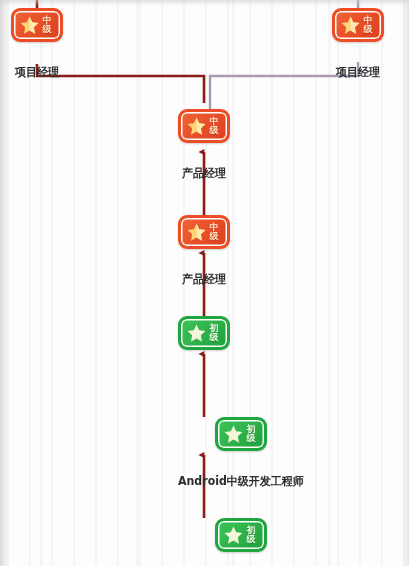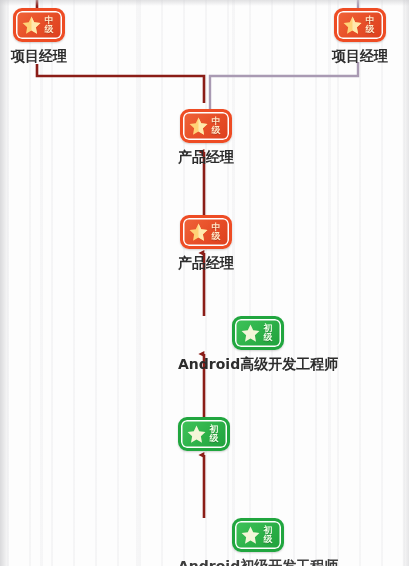--- a/index.html
+++ b/index.html
@@ -74,22 +74,22 @@
     font-weight:bold;
     letter-spacing:0px;
     width:12px;text-align:center;
     margin-right:1px;
   }
   .badge.red .lvl{color:#ffe9c9;text-shadow:0 1px 0 rgba(140,30,10,.55);}
   .badge.green .lvl{color:#f2ffe9;text-shadow:0 1px 0 rgba(15,90,30,.55);}
   .lvl span{display:block;}
 
   .caption{
-    margin-top:9px;
-    font-size:14px;
+    margin-top:26px;
+    font-size:11px;
     line-height:10px;
     color:#2c2c2c;
     white-space:nowrap;
     font-weight:bold;
     transform:scale(1,1.05);
   }
   .caption.cut{opacity:.92;}
 </style>
 </head>
 <body>
@@ -188,35 +188,35 @@
       <div class="inner">
         <svg class="star" viewBox="0 0 24 24">
           <path d="M12 1.6l3.1 6.6 7.1.9-5.2 5 1.3 7.2-6.3-3.5-6.3 3.5 1.3-7.2-5.2-5 7.1-.9z" fill="#f4f6d8"></path>
         </svg>
         <div class="lvl">
           <span>初</span>
           <span>级</span>
         </div>
       </div>
     </div>
-    <div class="caption">Android高级开发工程师</div>
   </div>
 
   <div class="node" style="left:178px;top:417px;">
     <div class="badge green">
       <div class="inner">
         <svg class="star" viewBox="0 0 24 24">
           <path d="M12 1.6l3.1 6.6 7.1.9-5.2 5 1.3 7.2-6.3-3.5-6.3 3.5 1.3-7.2-5.2-5 7.1-.9z" fill="#f4f6d8"></path>
         </svg>
         <div class="lvl">
           <span>初</span>
           <span>级</span>
         </div>
       </div>
     </div>
+    <div class="caption">Android中级开发工程师</div>
   </div>
 
   <div class="node" style="left:178px;top:518px;">
     <div class="badge green">
       <div class="inner">
         <svg class="star" viewBox="0 0 24 24">
           <path d="M12 1.6l3.1 6.6 7.1.9-5.2 5 1.3 7.2-6.3-3.5-6.3 3.5 1.3-7.2-5.2-5 7.1-.9z" fill="#f4f6d8"></path>
         </svg>
         <div class="lvl">
           <span>初</span>

